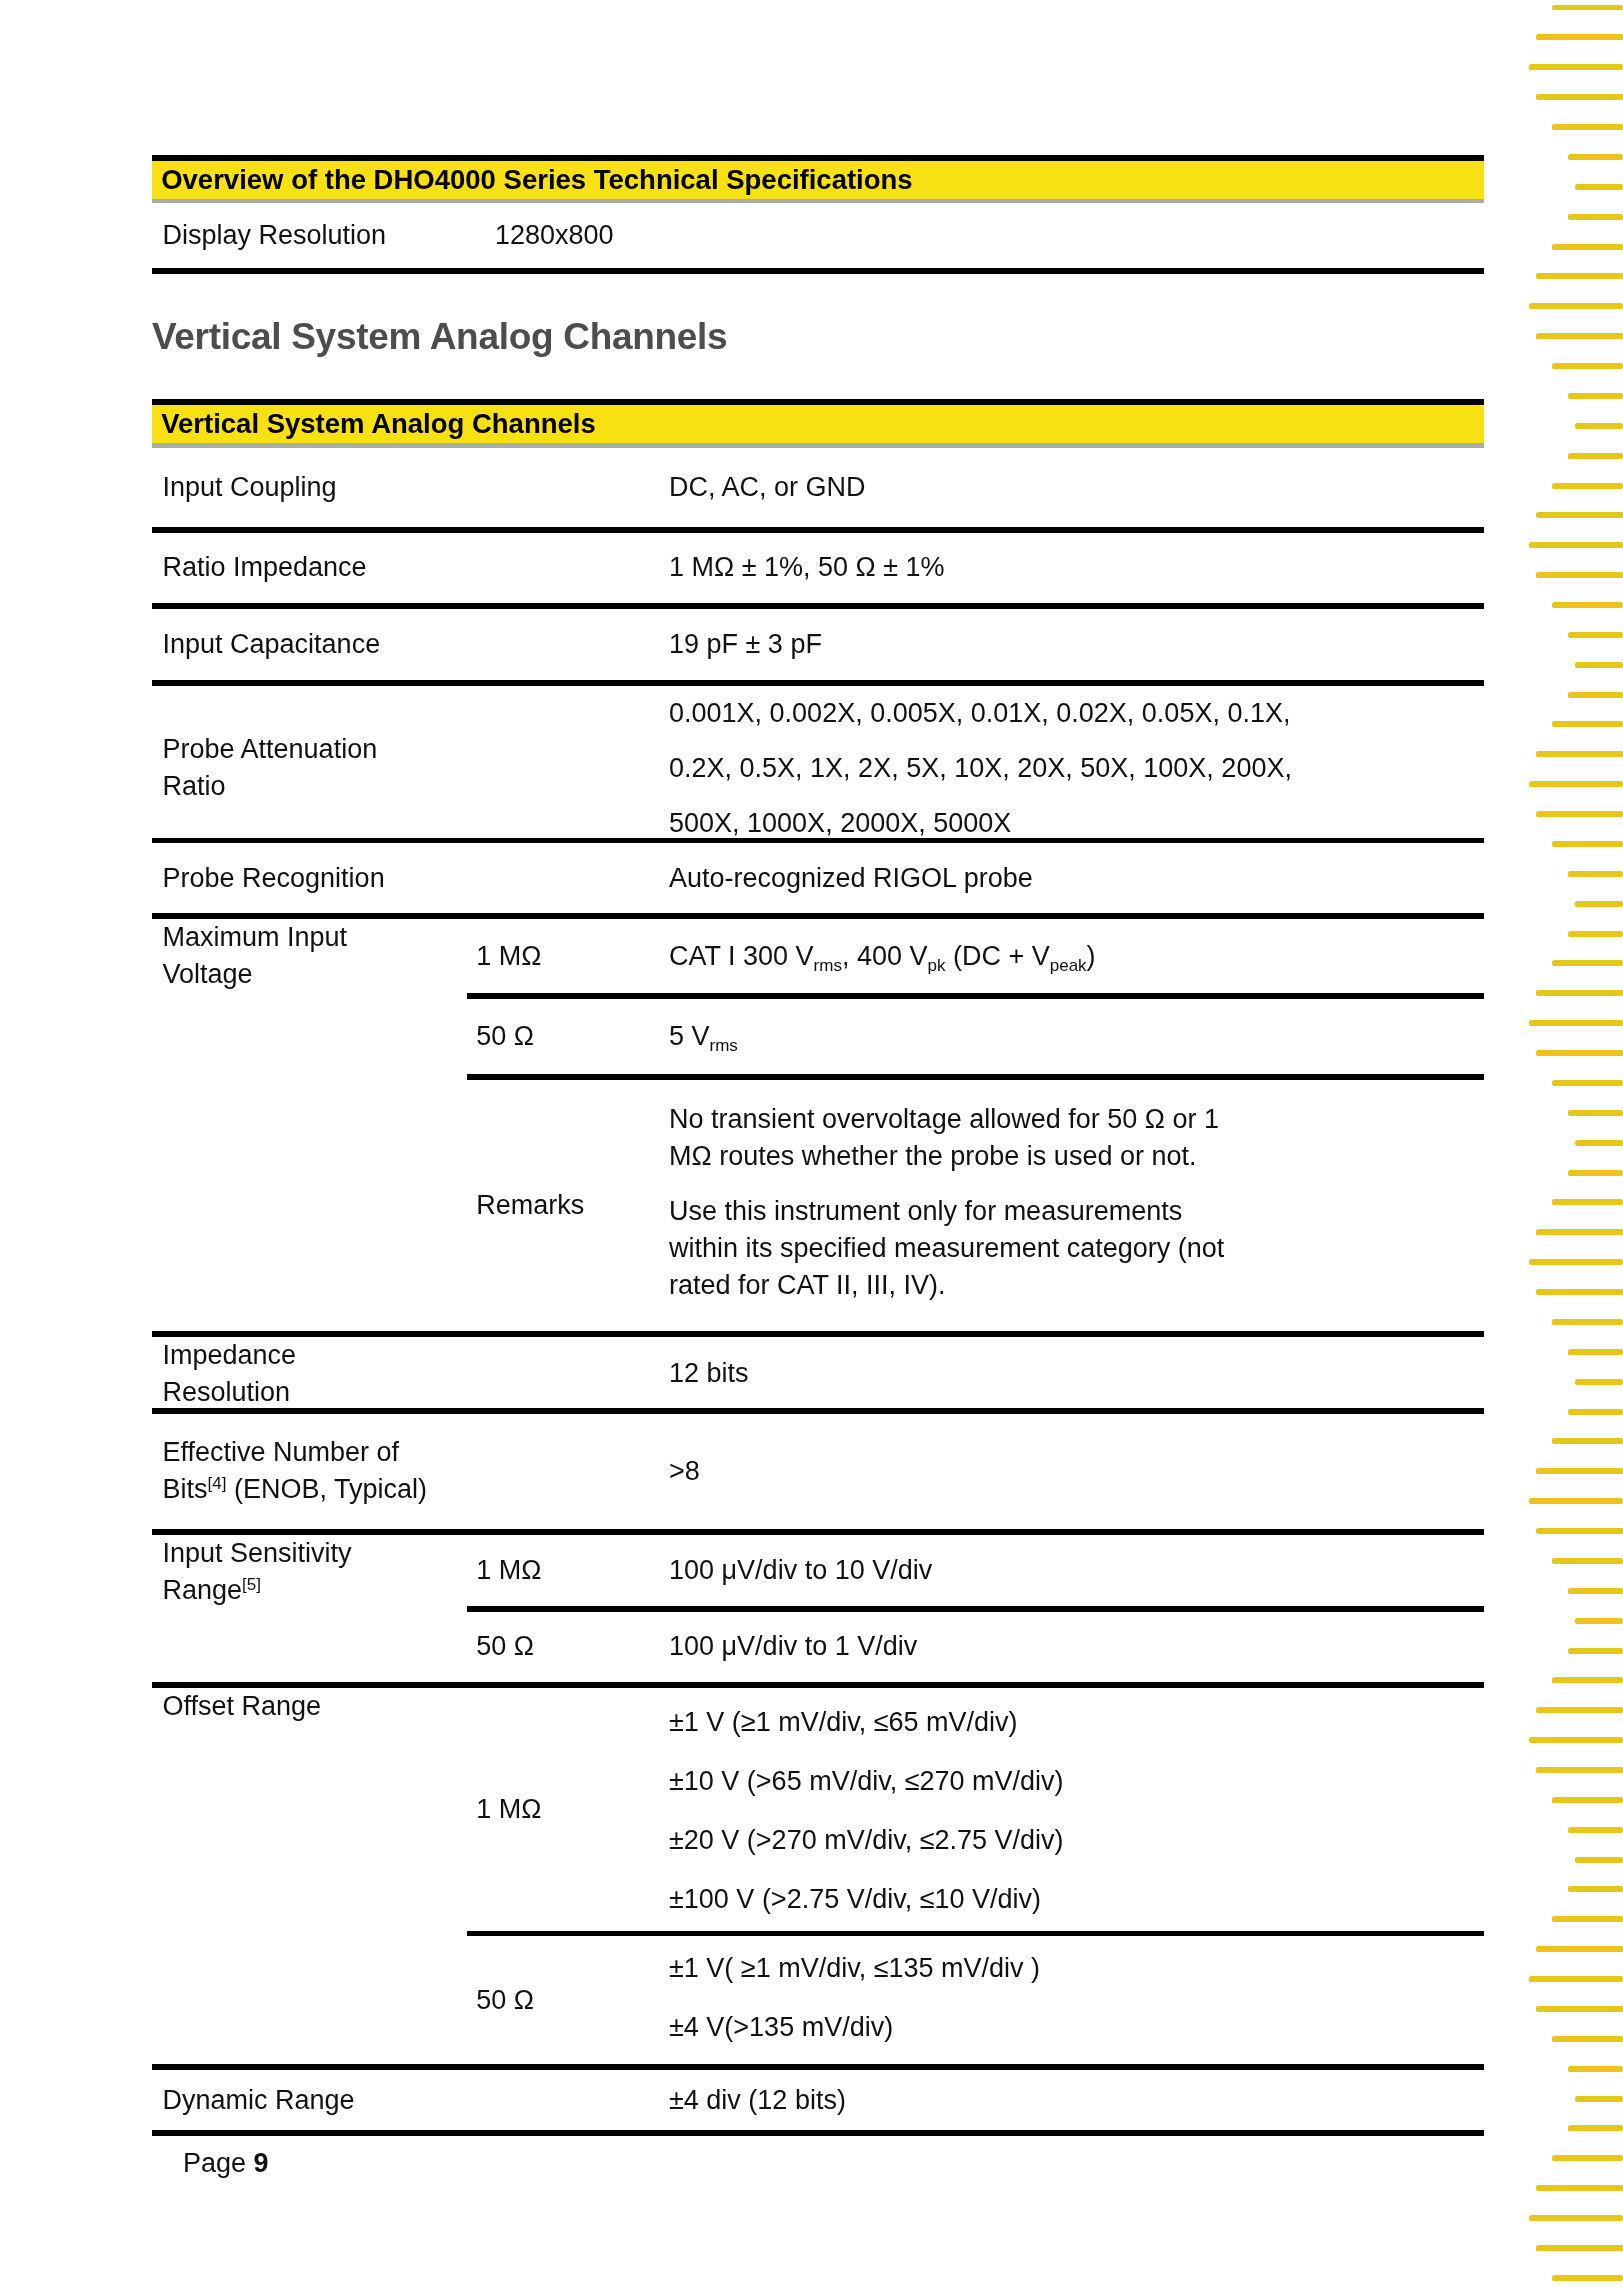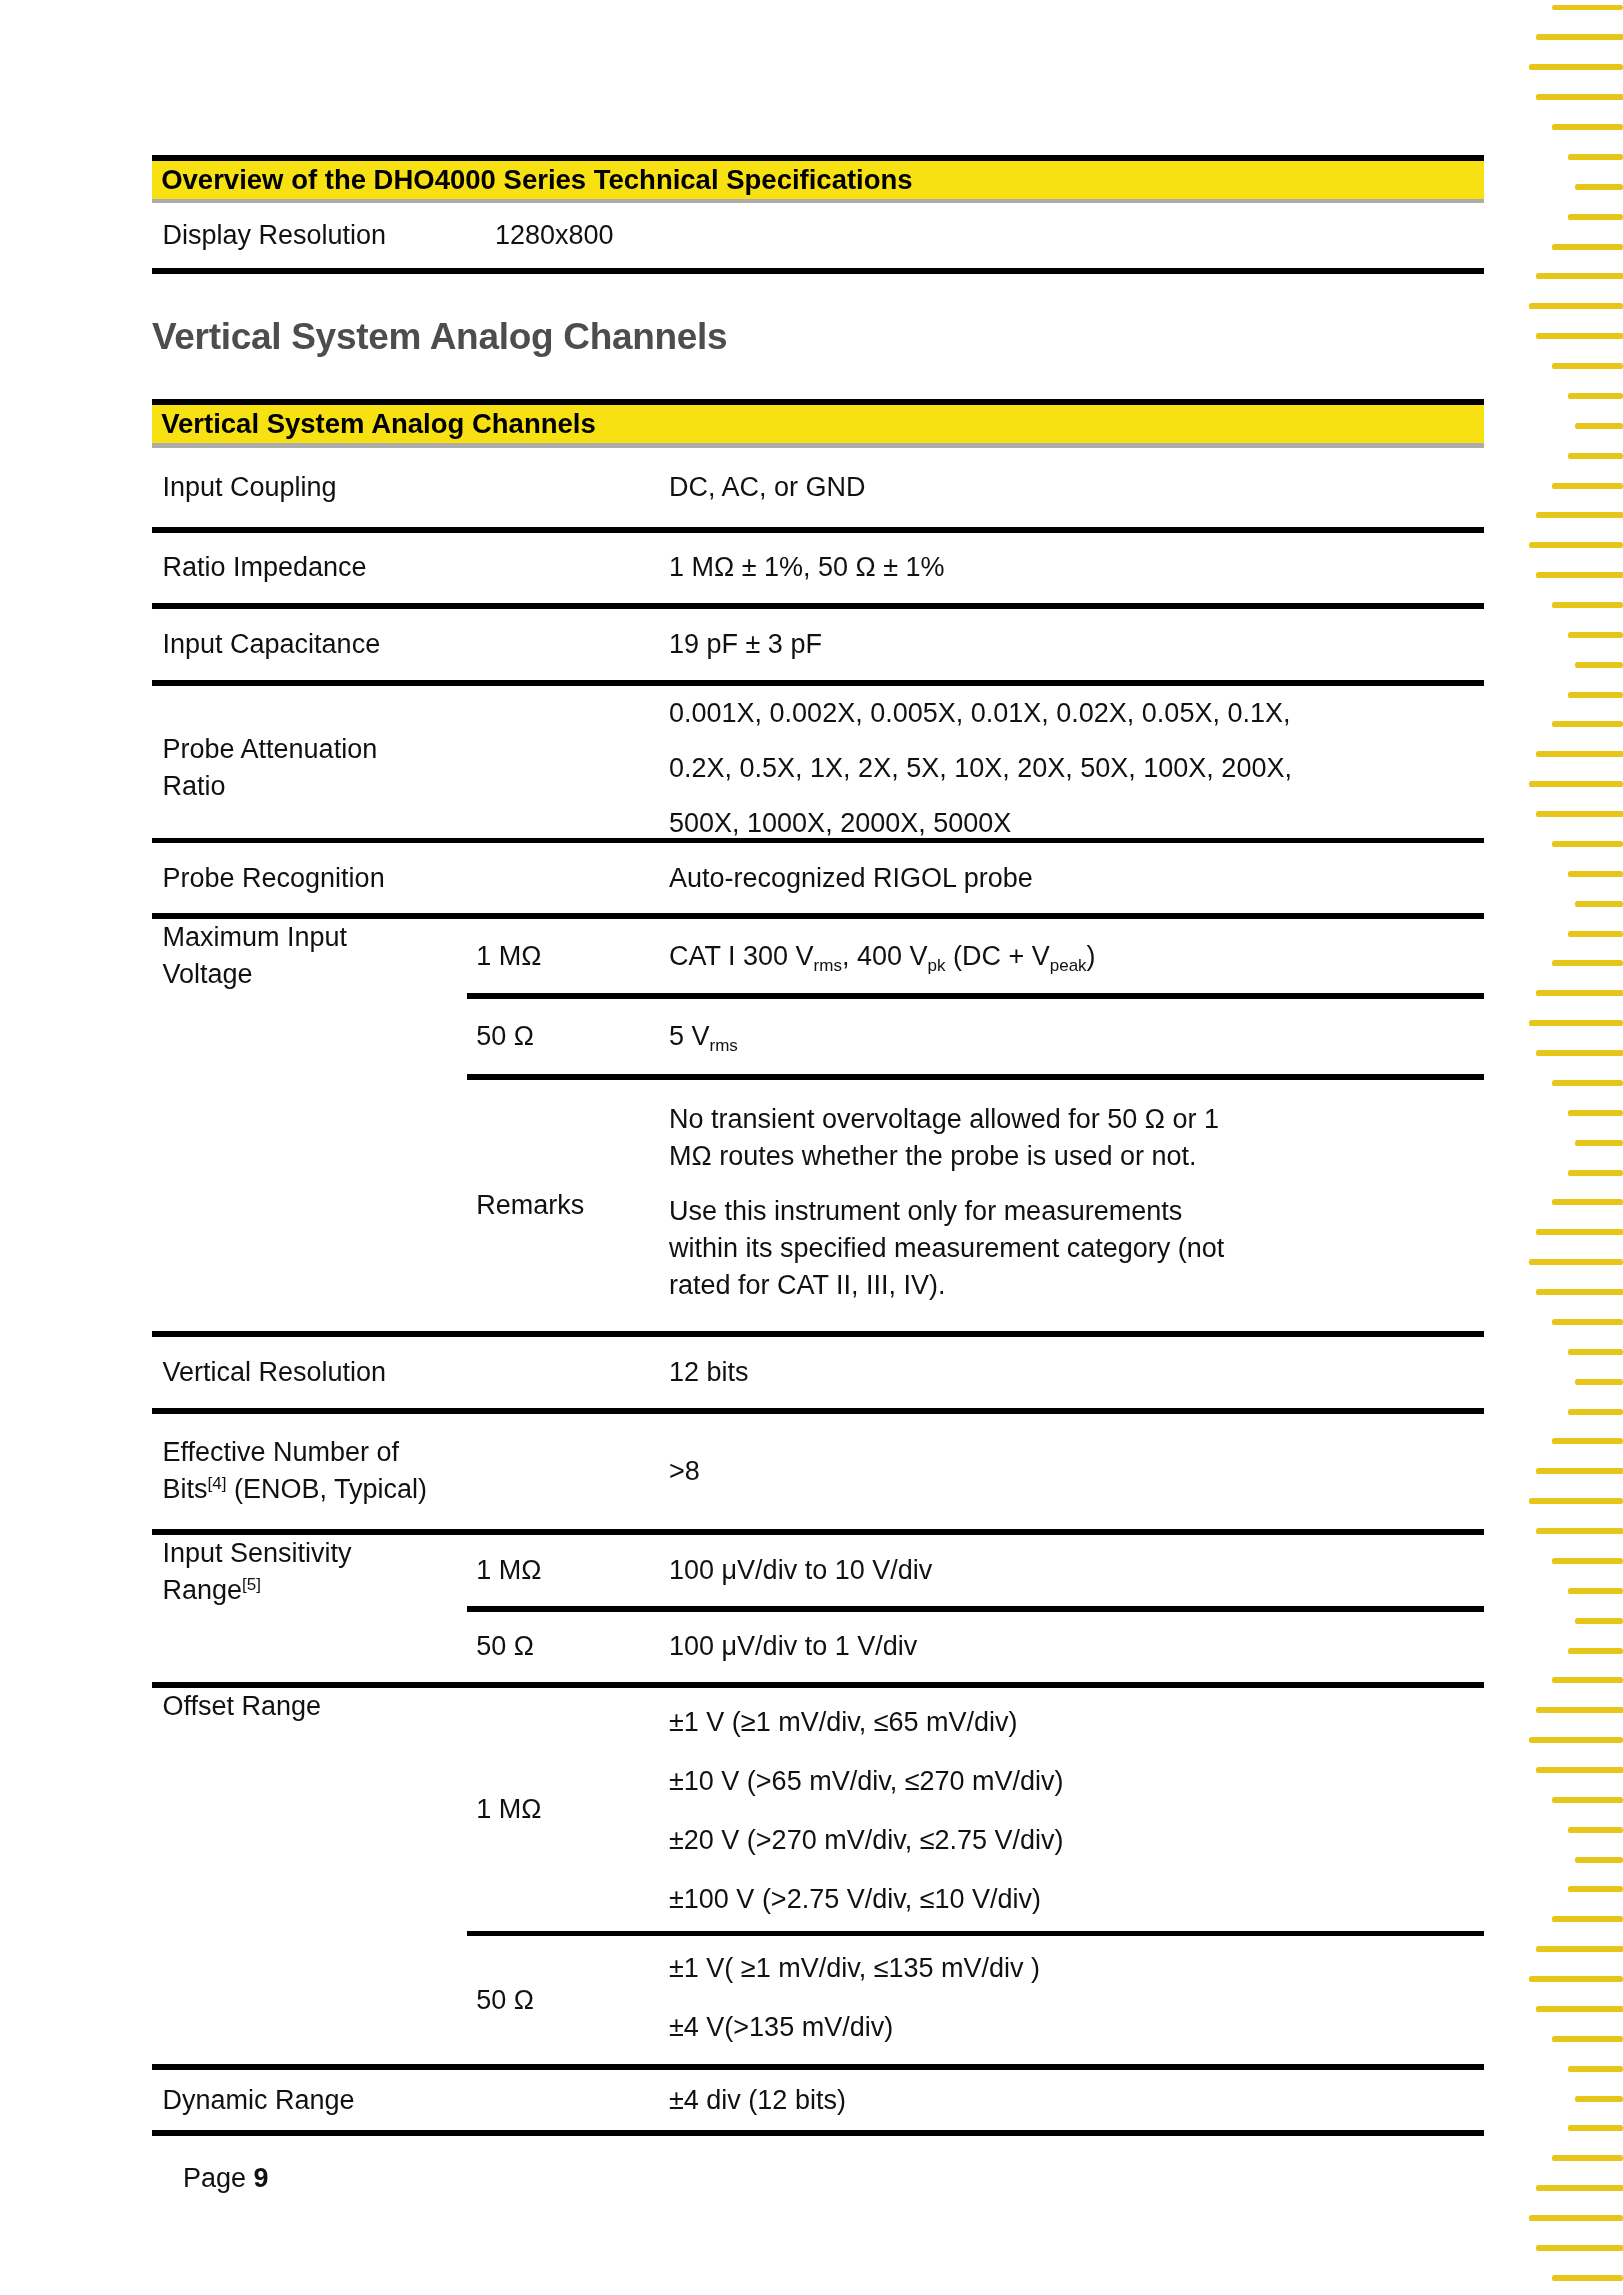--- a/index.html
+++ b/index.html
@@ -50,21 +50,21 @@
   .list{padding-top:18.3px;}
   .list .sp{line-height:32px;margin-bottom:27px;}
   .list .sp:last-child{margin-bottom:0;}
   .list.short{padding-top:15.7px;}
   sub{font-size:17px;vertical-align:-5.9px;line-height:0;}
   sup{font-size:17px;vertical-align:9.2px;line-height:0;}
   .h100{height:65px}.h104{height:60px}.h107{height:70px}.h108{height:71px}
   .h109{height:71px}.h113{height:74px}.h114{height:75px}.h120{height:79px}
   .h175{height:115px}.h196{height:128px}.h233{height:152px}.h372{height:243px}
   .h383{height:251px}
-  .footer{margin-top:27px;padding-left:31px;font-size:27px;}
+  .footer{margin-top:12px;padding-left:31px;font-size:27px;}
   .footer b{font-weight:bold;}
   .dash{position:absolute;height:5.9px;border-radius:2.6px;background:var(--edge-dash-gold);}
 </style>
 </head>
 <body>
 
 <div class="edge-dashes">
     <div class="dash" style="top: 4.6px; left: 1552px; width: 71px;"></div>
     <div class="dash" style="top: 34px; left: 1536px; width: 88px;"></div>
     <div class="dash" style="top: 64px; left: 1529px; width: 94px;"></div>
@@ -225,21 +225,21 @@
           <div class="rem">
             <p>No transient overvoltage allowed for 50 Ω or 1 MΩ routes whether the probe is used or not.</p>
             <p>Use this instrument only for measurements within its specified measurement category (not rated for CAT II, III, IV).</p>
           </div>
         </div>
       </div>
     </div>
     <div class="rule"></div>
 
     <div class="row h108">
-      <div class="c1">Vertical Resolution</div>
+      <div class="c1">Impedance Resolution</div>
       <div></div>
       <div class="c3">12 bits</div>
     </div>
     <div class="rule"></div>
 
     <div class="row h175">
       <div class="c1"><span>Effective Number of Bits</span><sup>[4]</sup><span> (ENOB, Typical)</span></div>
       <div></div>
       <div class="c3">&gt;8</div>
     </div>

